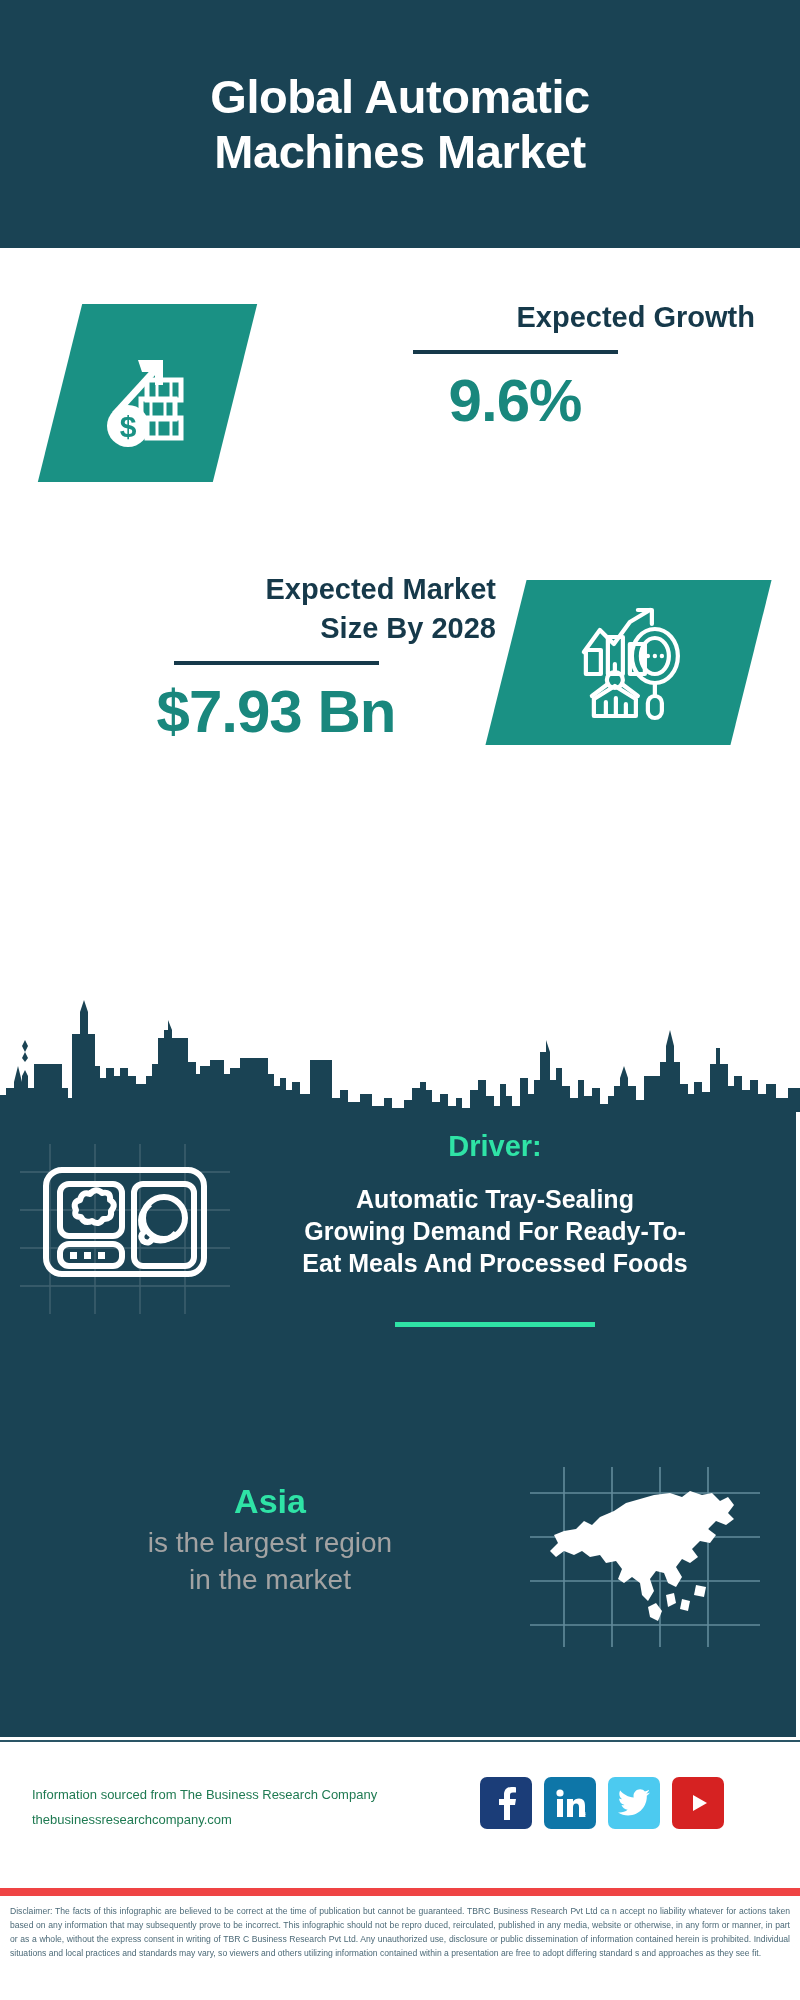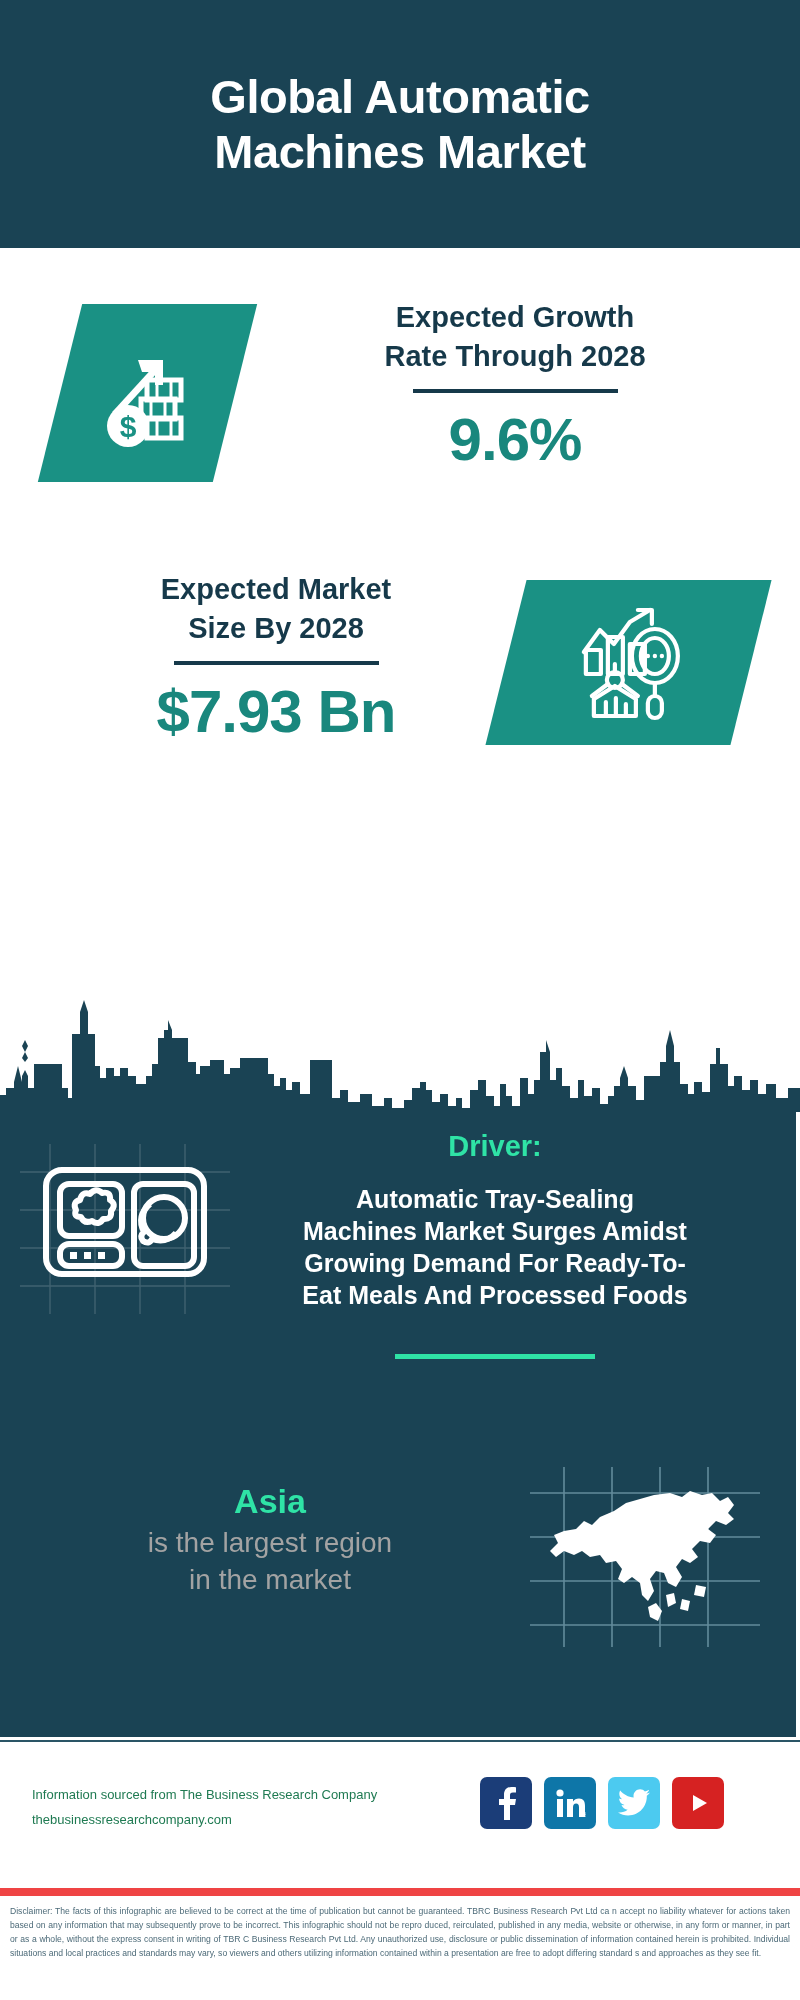--- a/index.html
+++ b/index.html
@@ -27,21 +27,21 @@
   .para-icon {
     position:absolute; background:#1a9184;
     transform:skewX(-14deg);
     display:flex; align-items:center; justify-content:center;
   }
   .para-icon > svg { transform:skewX(14deg); }
   .icon1 { left:60px; top:56px; width:175px; height:178px; }
 
   .stat1-text { position:absolute; left:275px; top:50px; width:480px; text-align:center; }
   .stat-label {
-    color:#16394a; font-size:29px; font-weight:bold; line-height:1.35;
+    color:#16394a; font-size:29px; font-weight:bold; line-height:1.35;text-align:right;
   }
   .rule-dark { width:205px; height:4px; background:#16394a; margin:13px auto 0; }
   .rule-dark.w2 { width:205px; }
   .stat-value-teal { color:#19877d; font-size:60px; font-weight:bold; margin-top:12px; letter-spacing:-1px;}
 
   
   .stat2 { position:absolute; left:16px; top:548px; width:800px; height:240px; }
   .stat2-text { position:absolute; left:40px; top:22px; width:440px; text-align:center; }
   .icon2 { left:490px; top:32px; width:245px; height:165px; }
 
@@ -128,21 +128,20 @@
         <line x1="64" y1="80" x2="64" y2="100" stroke="#fff" stroke-width="3"></line>
         <line x1="78" y1="80" x2="78" y2="100" stroke="#fff" stroke-width="3"></line>
 
         <circle cx="35" cy="88" r="21" fill="#fff"></circle>
         <text x="35" y="99" font-size="30" font-weight="bold" fill="#1a9184" text-anchor="middle" font-family="Liberation Sans, sans-serif">$</text>
       </svg>
     </div>
     <div class="stat1-text">
       <div class="stat-label">
         <div>Expected Growth</div>
-        <div>Rate Through 2028</div>
       </div>
       <div class="rule-dark"></div>
       <div class="stat-value-teal">9.6%</div>
     </div>
   </div>
 
   <div class="stat2">
     <div class="stat2-text">
       <div class="stat-label">
         <div>Expected Market</div>
@@ -226,21 +225,20 @@
             <rect x="58" y="90" width="7" height="7"></rect>
           </g>
         </g>
       </svg>
     </div>
 
     <div class="driver-block">
       <div class="driver-title">Driver:</div>
       <div class="driver-body">
         <div>Automatic Tray-Sealing</div>
-        <div>Machines Market Surges Amidst</div>
         <div>Growing Demand For Ready-To-</div>
         <div>Eat Meals And Processed Foods</div>
       </div>
       <div class="rule-green"></div>
     </div>
 
     <div class="region-block">
       <div class="region-name">Asia</div>
       <div class="region-sub">
         <div>is the largest region</div>

